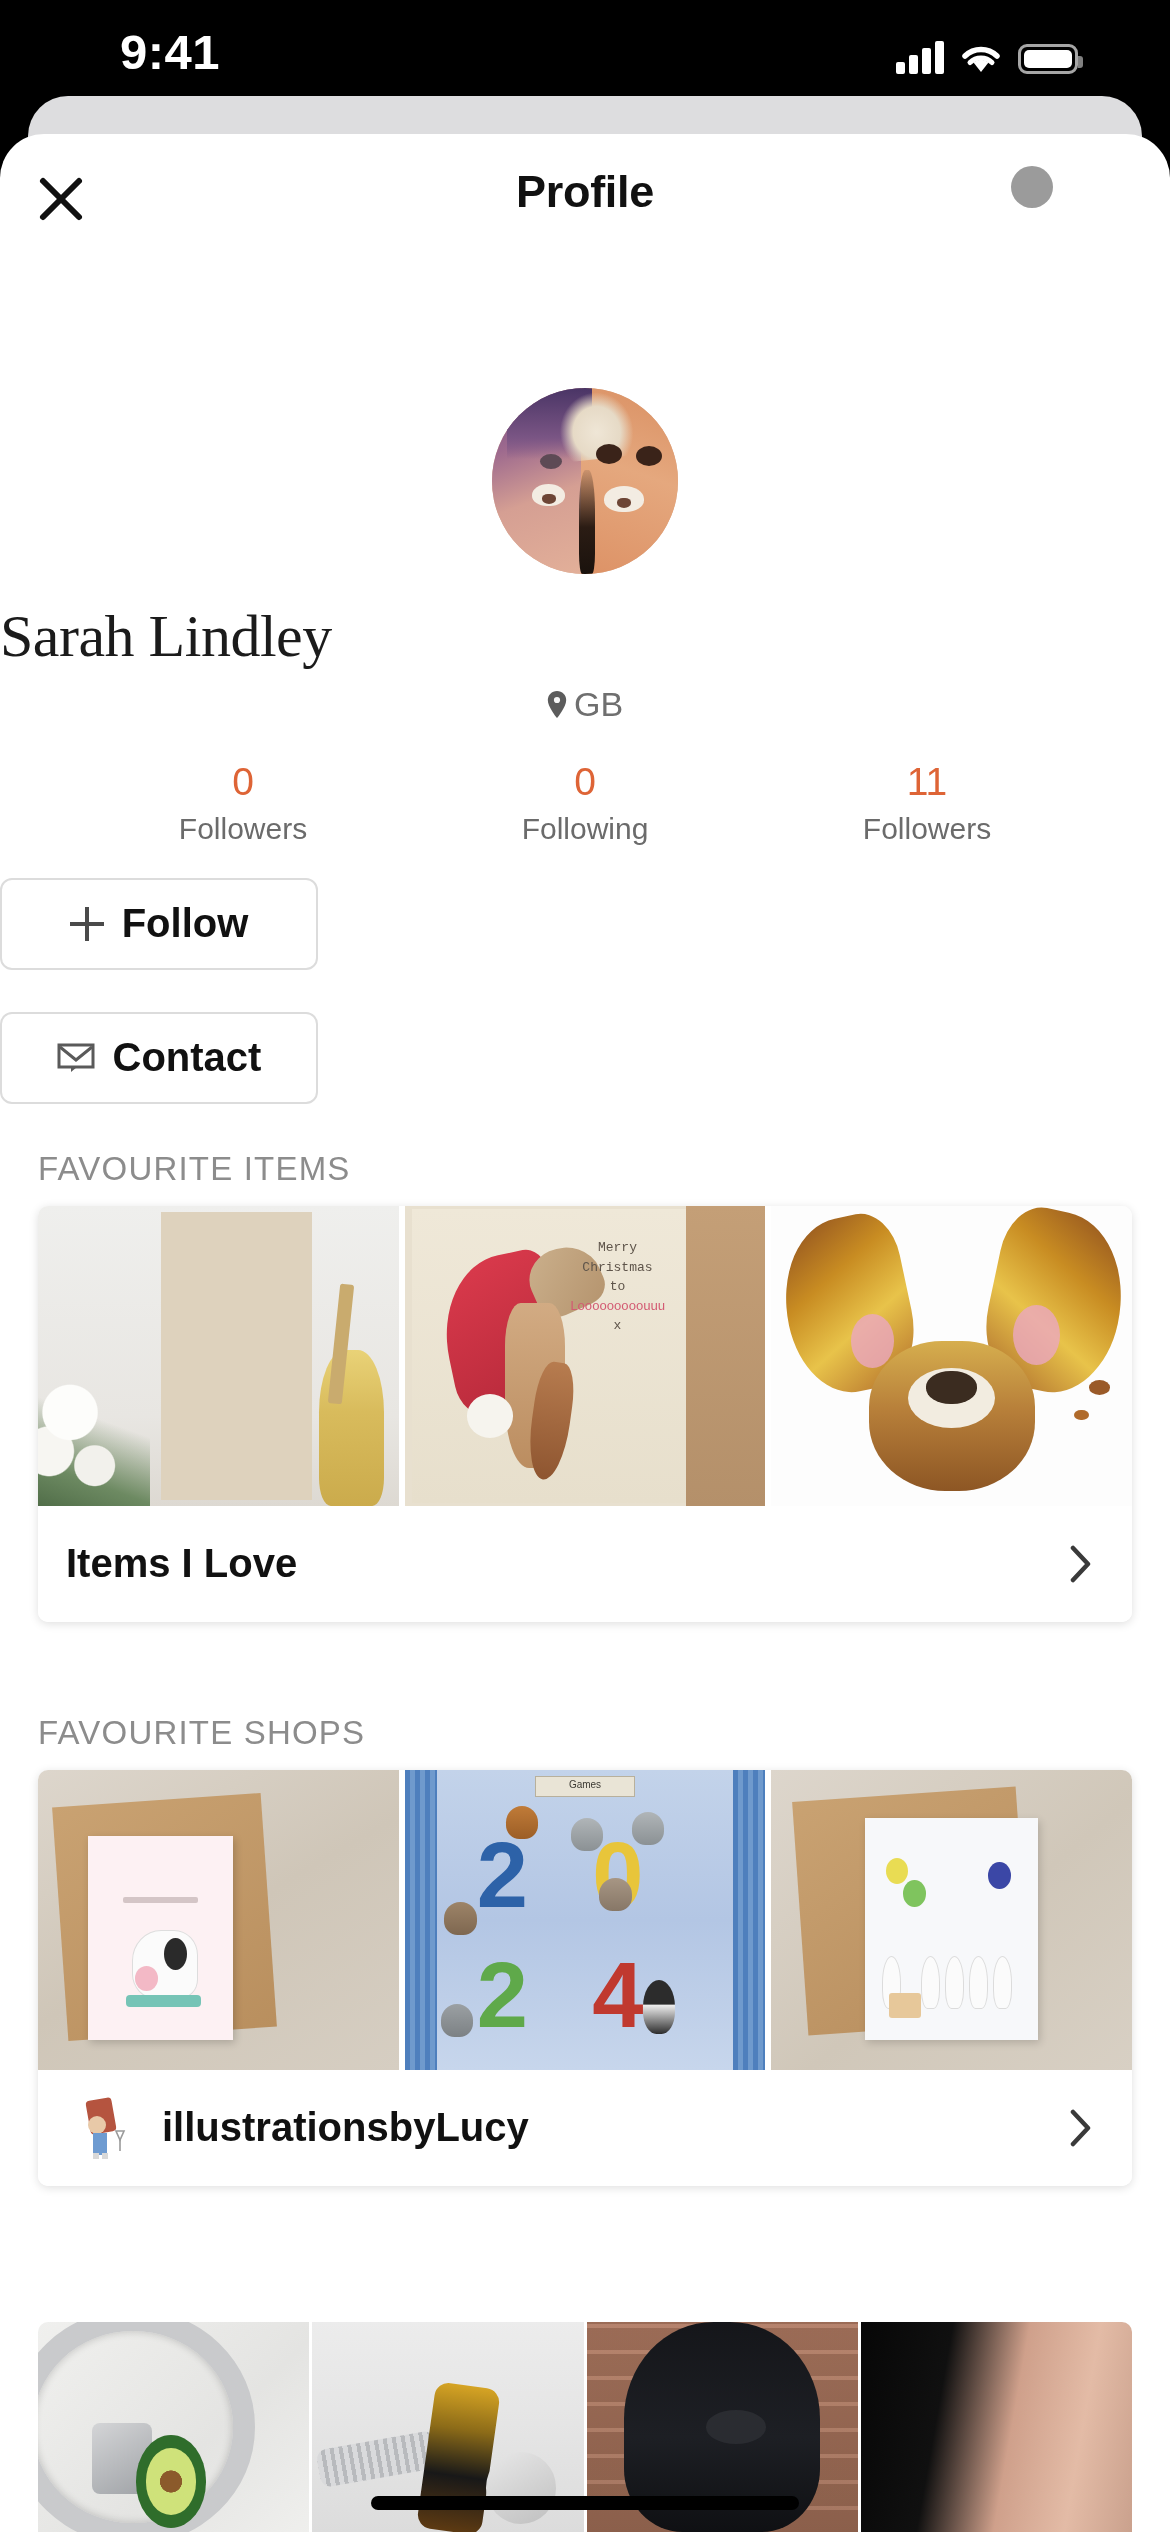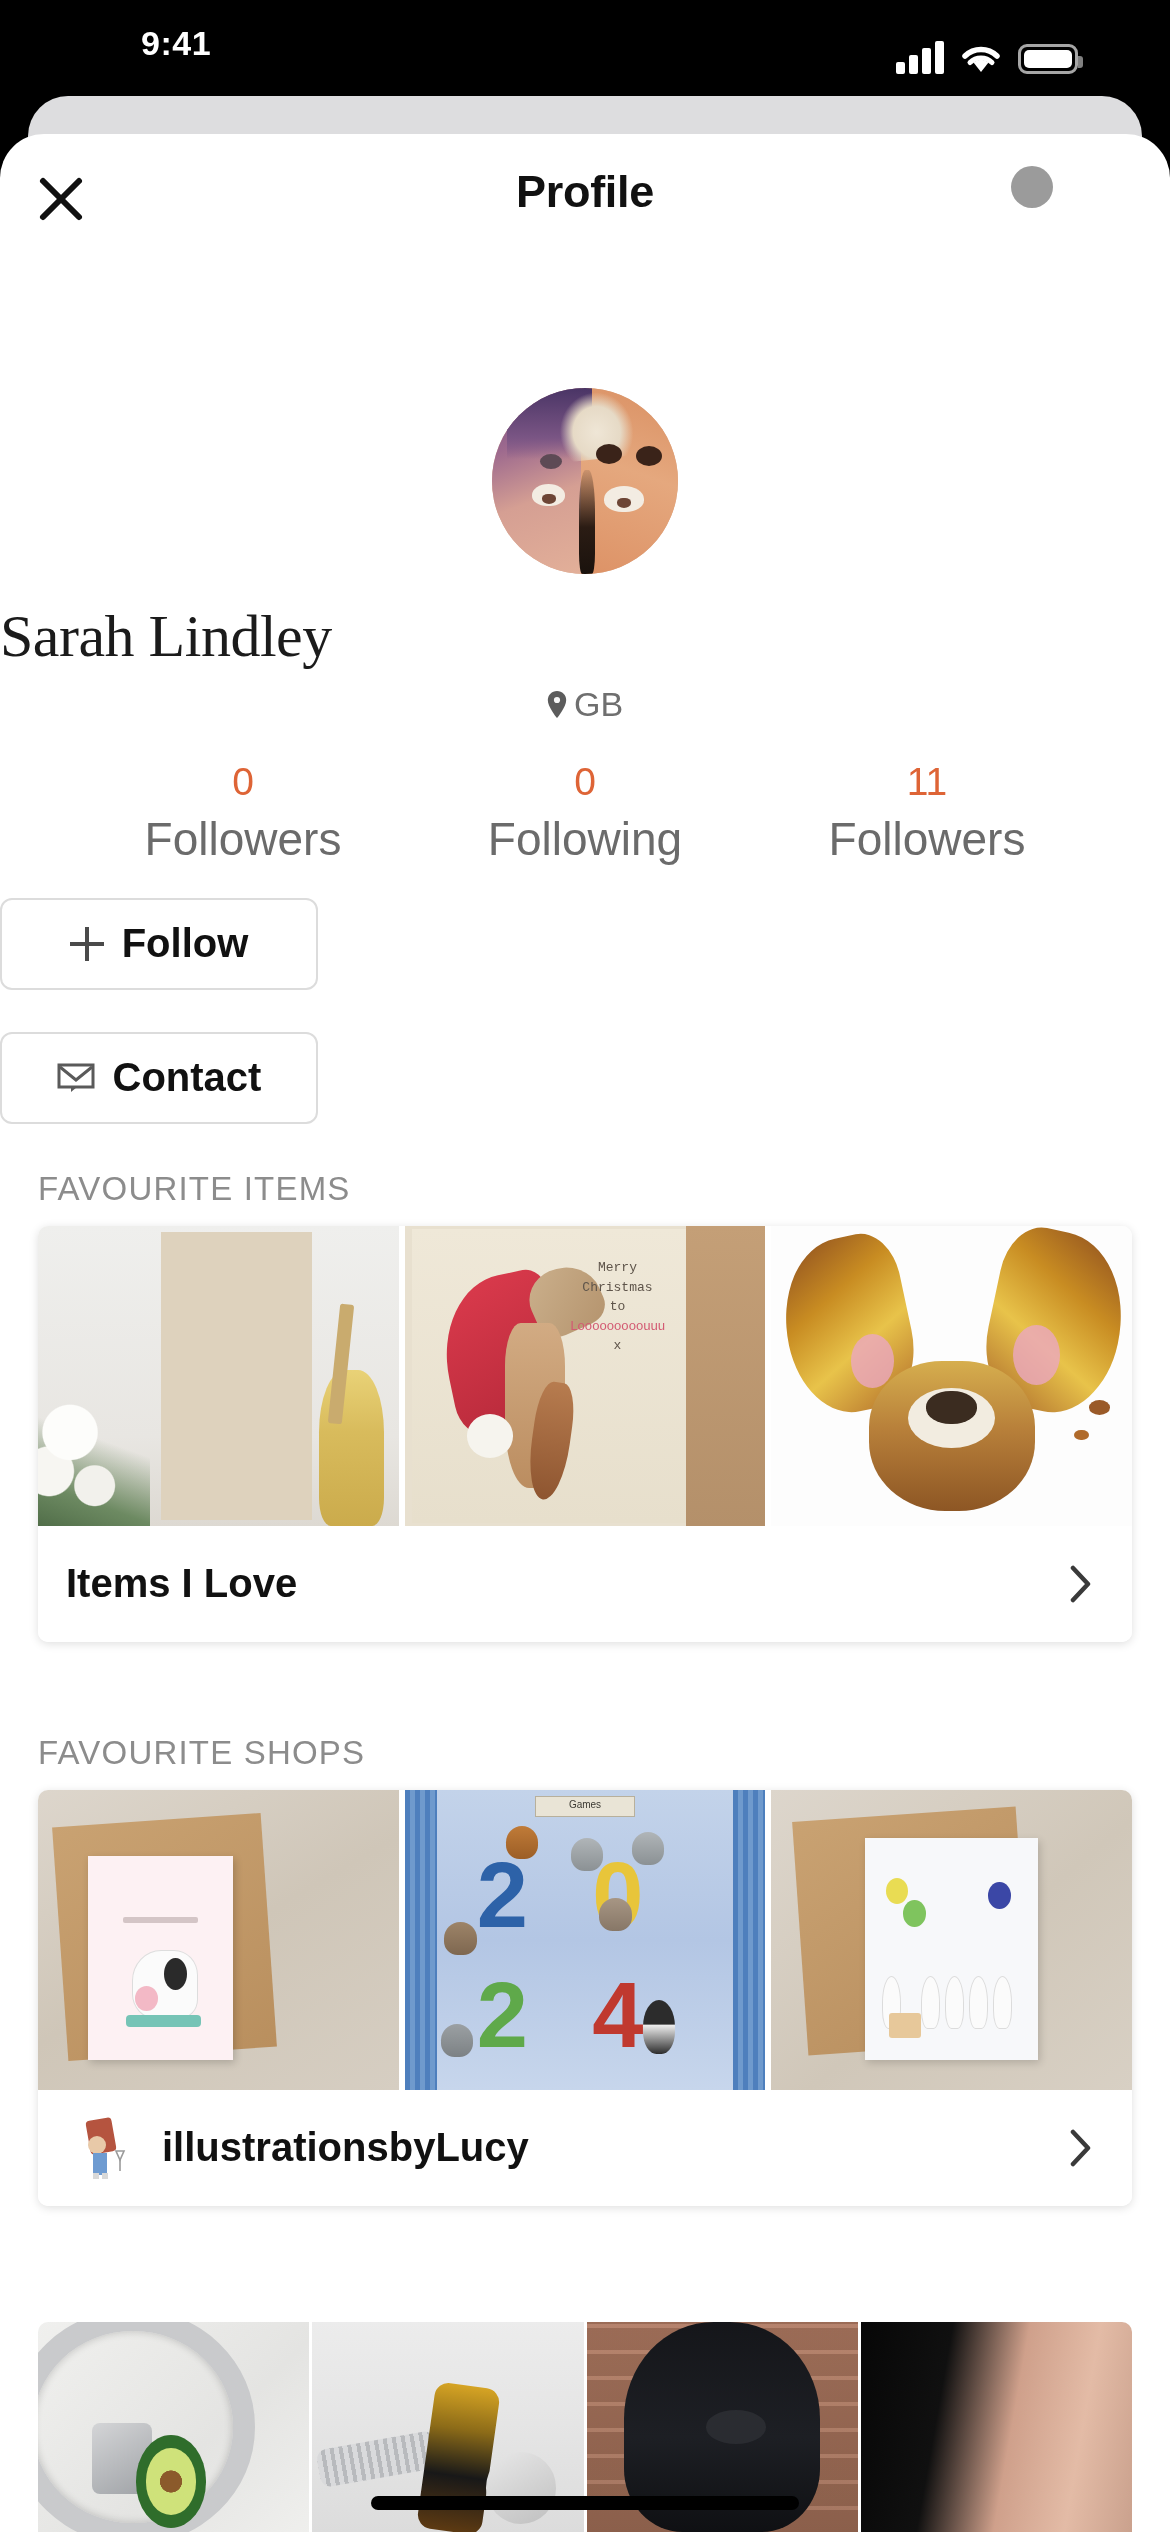--- a/index.html
+++ b/index.html
@@ -10,22 +10,22 @@
     overflow:hidden;
     position:relative;
   }
 
   
   .statusbar{
     position:absolute; top:0; left:0; width:1170px; height:96px;
     background:#000; z-index:40;
   }
   .sb-time{
-    position:absolute; left:141px; top:24px;
-    color:#fff; font-size:34px; font-weight:700; letter-spacing:0.5px;text-align:right;
+    position:absolute; left:120px; top:24px;
+    color:#fff; font-size:49px; font-weight:700; letter-spacing:0.5px;text-align:right;
   }
   .sb-right{
     position:absolute; right:92px; top:30px;
     display:flex; align-items:flex-end; gap:16px; height:44px;
   }
   .sig{ display:flex; align-items:flex-end; gap:4px; height:34px;}
   .sig i{ display:block; width:9px; background:#fff; border-radius:2px;}
   .sig i:nth-child(1){height:12px;}
   .sig i:nth-child(2){height:19px;}
   .sig i:nth-child(3){height:26px;}
@@ -122,21 +122,21 @@
     gap:7px; color:#6f6f6f; font-size:34px;
   }
   .pin{ width:20px;height:27px; flex:0 0 auto;}
 
   
   .stats{
     margin-top:36px; display:flex; justify-content:center; align-items:flex-start;
   }
   .stat{ width:342px; text-align:center; cursor:pointer;}
   .stat-num{ font-size:39px; color:#de6436; line-height:1.15; }
-  .stat-lbl{ font-size:46px; color:#6b6b6b; margin-top:7px;}
+  .stat-lbl{ font-size:30px; color:#6b6b6b; margin-top:7px;}
 
   
   .actions{
     margin-top:32px; display:flex; justify-content:center; gap:42px;flex-direction:column;
   }
   .btn{
     width:318px; height:92px; border:2px solid #dcdcdc; border-radius:12px;
     display:flex;align-items:center;justify-content:center; gap:18px;
     background:#fff; cursor:pointer;
   }

